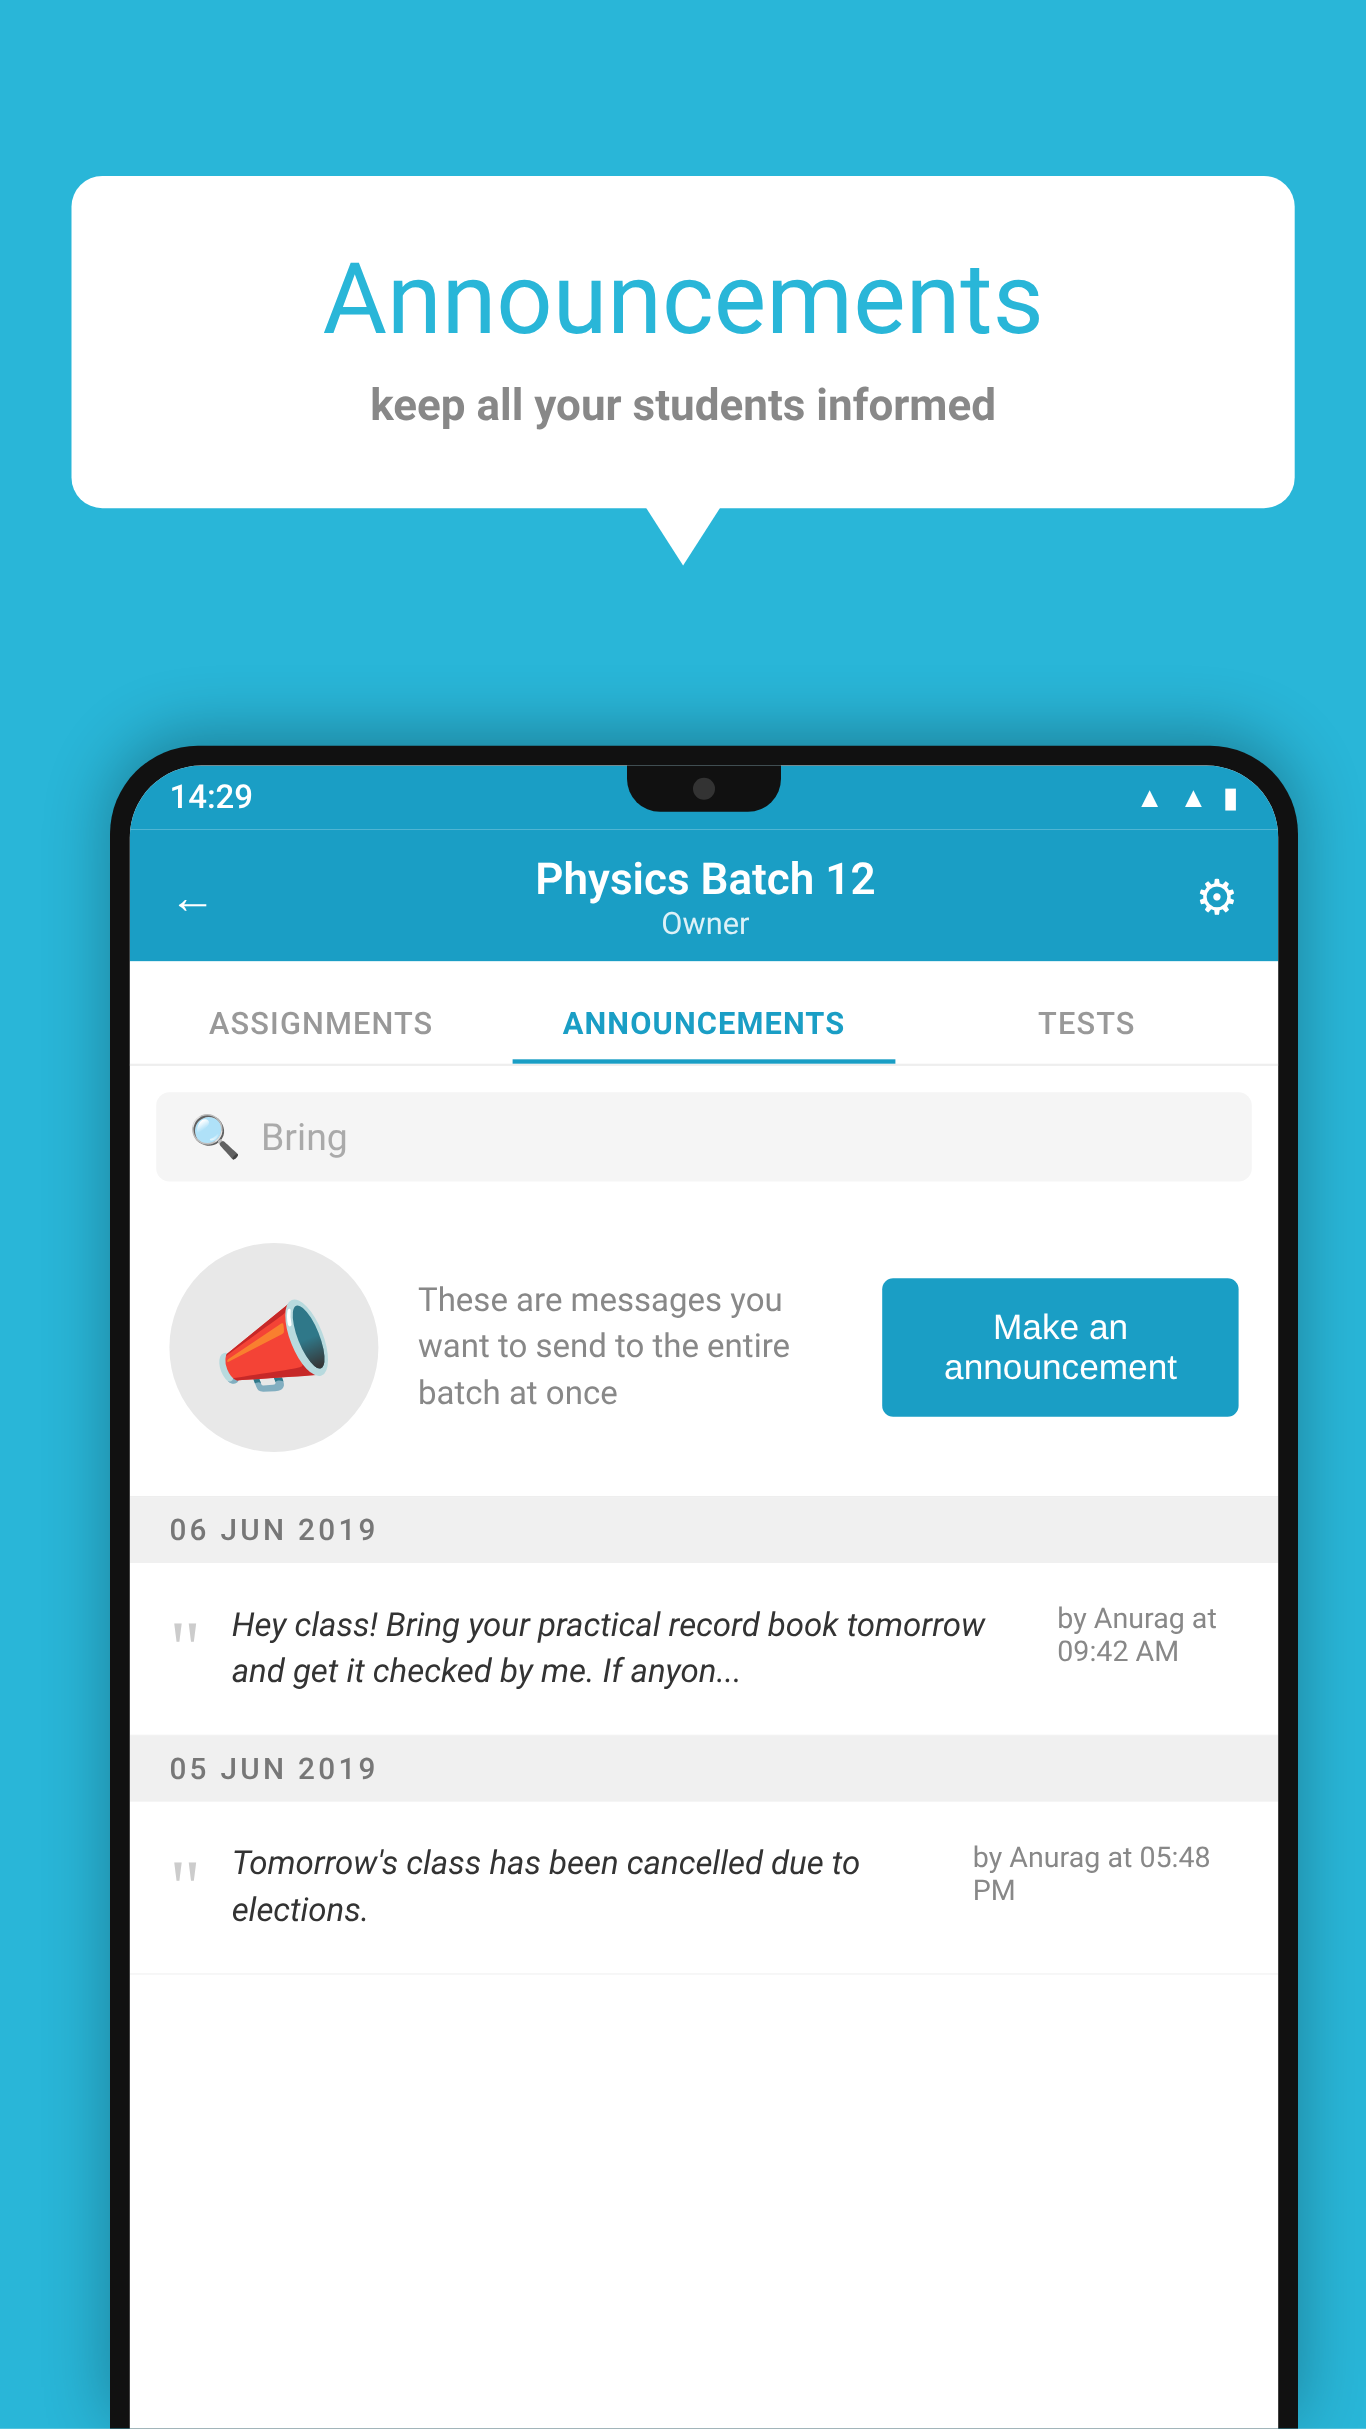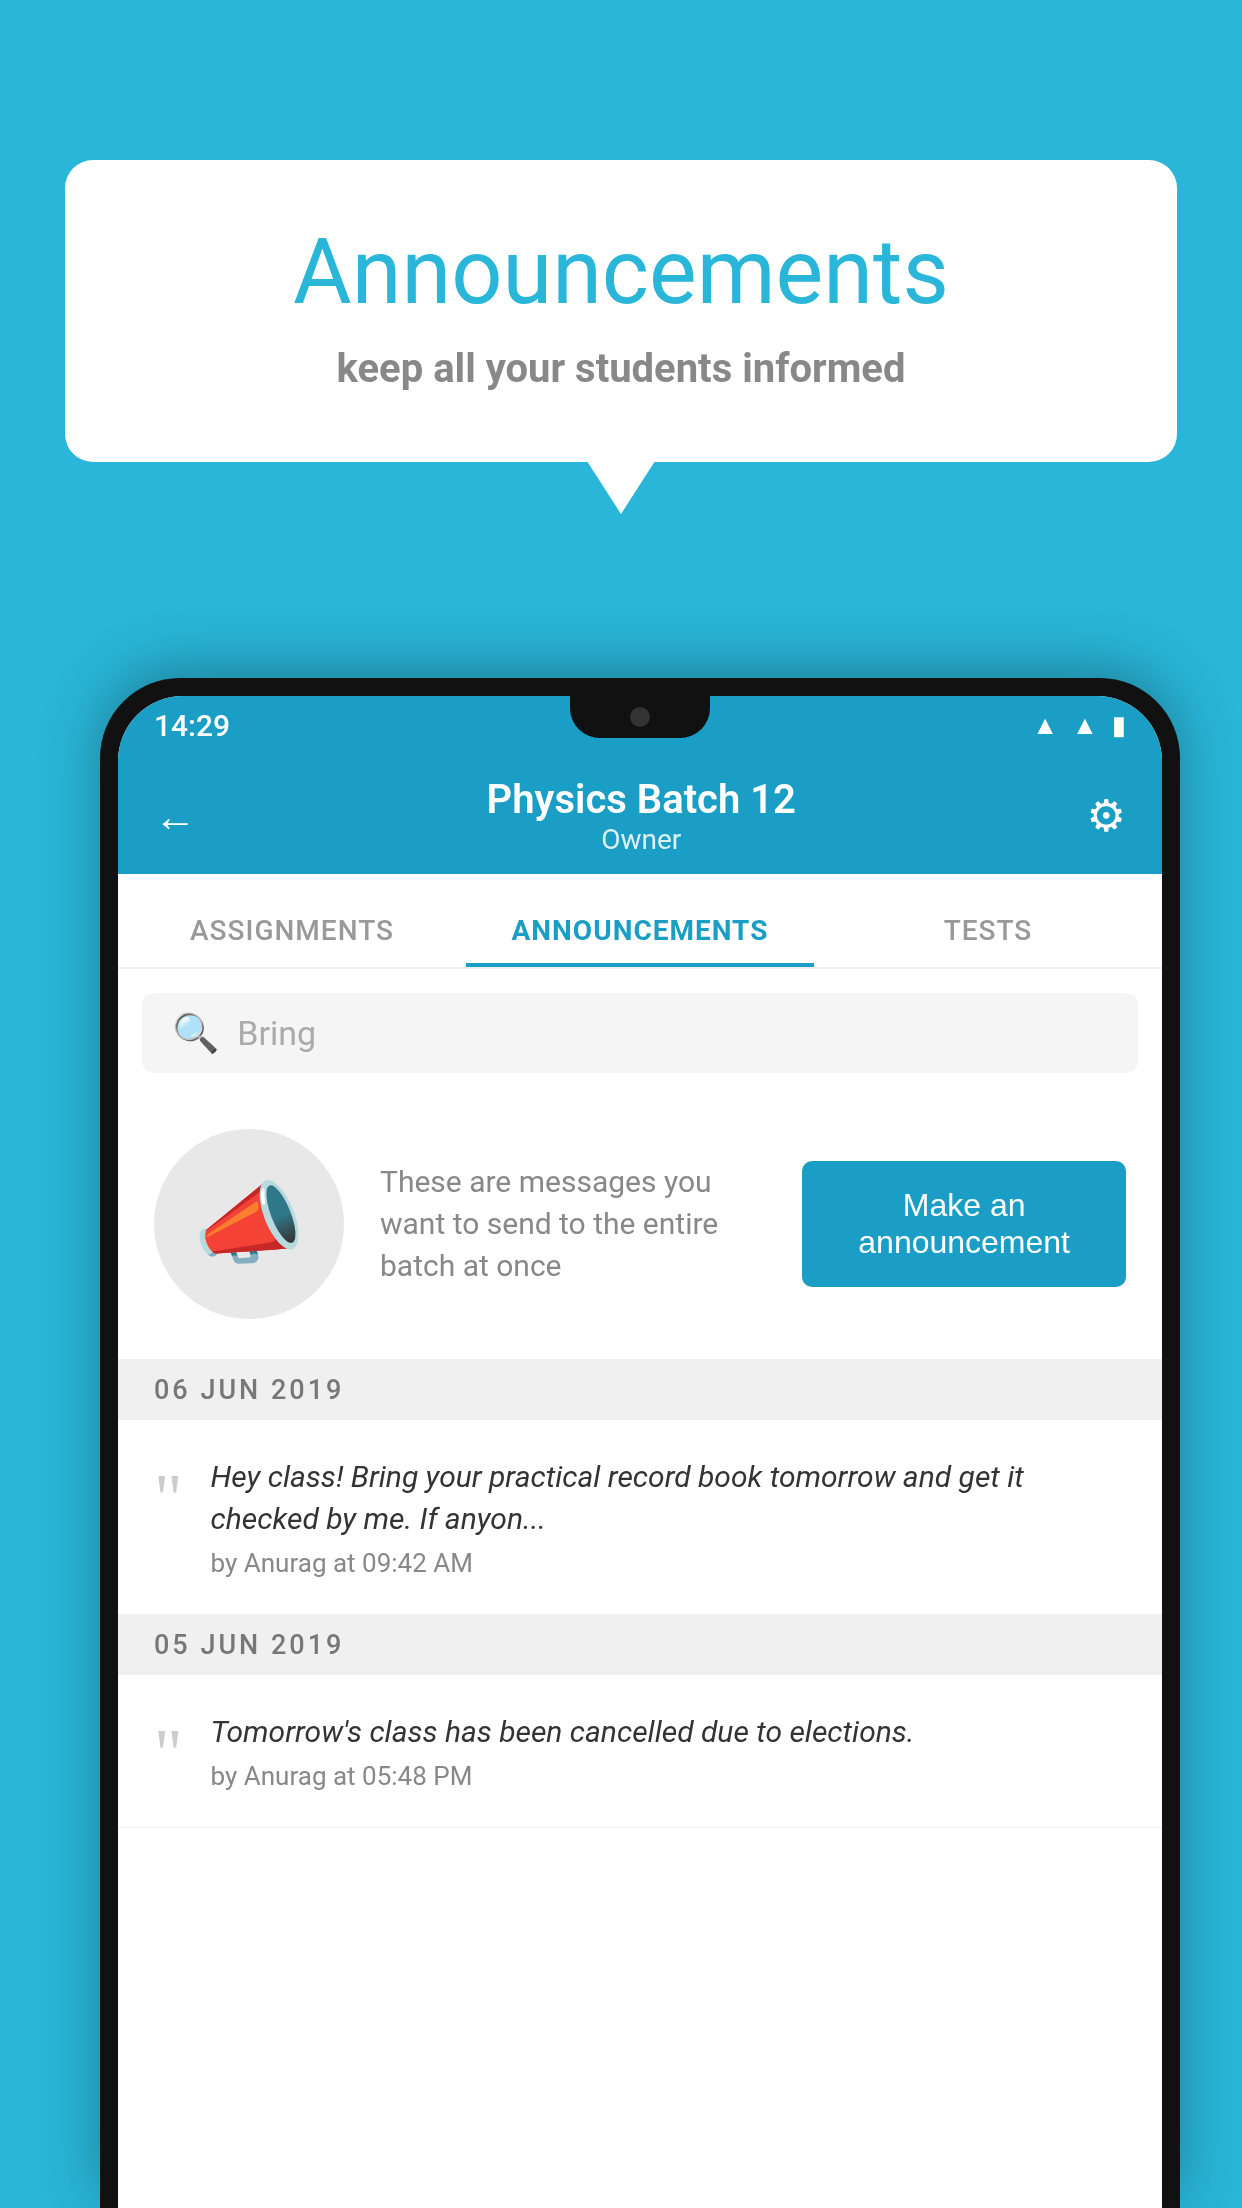--- a/index.html
+++ b/index.html
@@ -285,22 +285,22 @@
       font-size: 70px;
       color: #ccc;
       font-family: Georgia, serif;
       margin-right: 28px;
       line-height: 1;
       margin-top: 8px;
       flex-shrink: 0;
     }
     .announcement-body {
       display: flex;
-      flex-direction: column;
-      gap: 8px;
+      flex-direction: row;
+      gap: 24px;
       justify-content: space-between;
     }
     .announcement-text {
       font-size: 30px;
       color: #333;
       font-style: italic;
       line-height: 1.4;
     }
     .announcement-meta {
       font-size: 26px;

